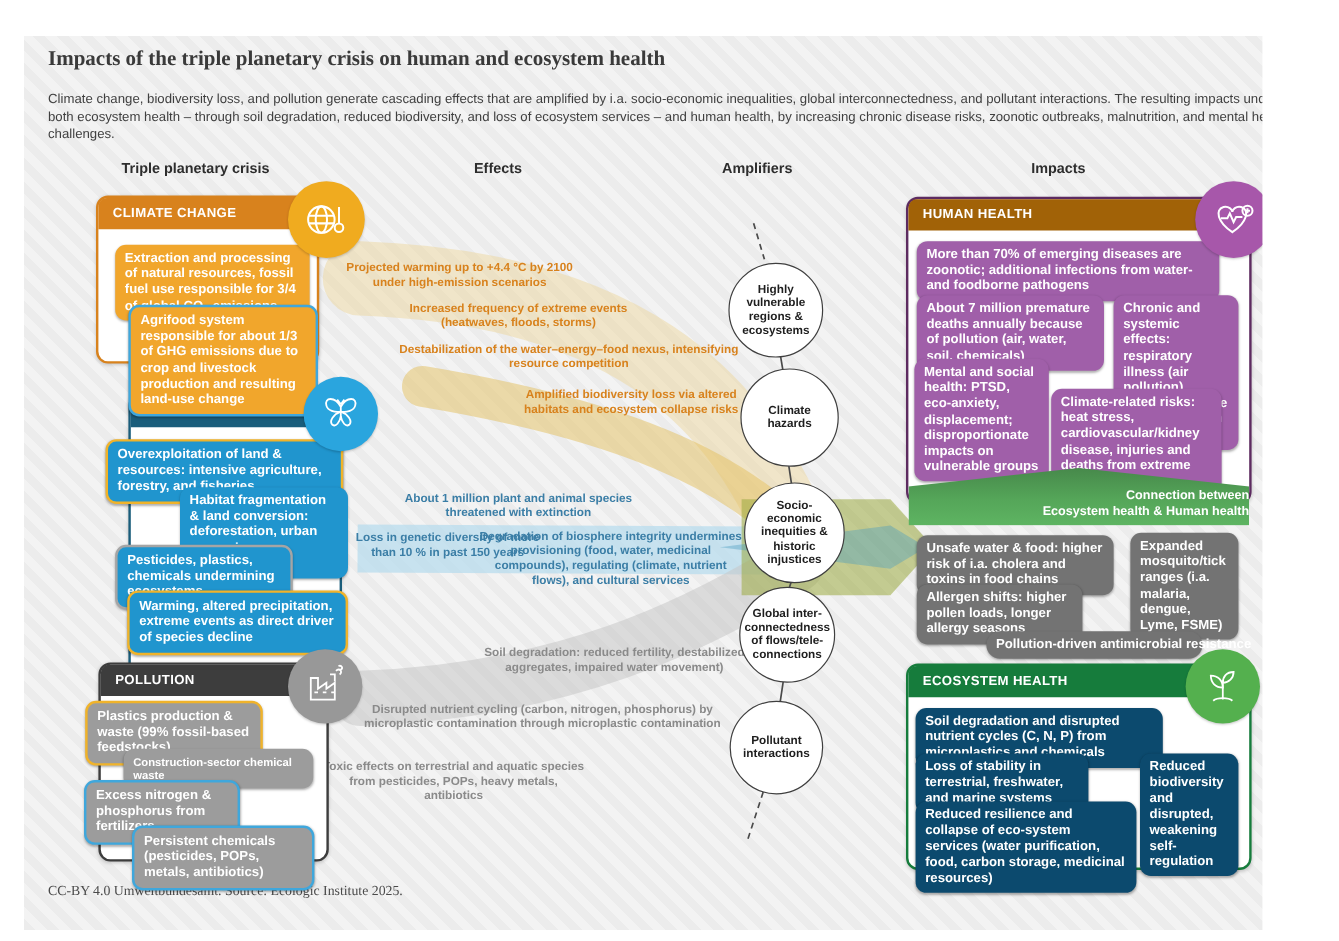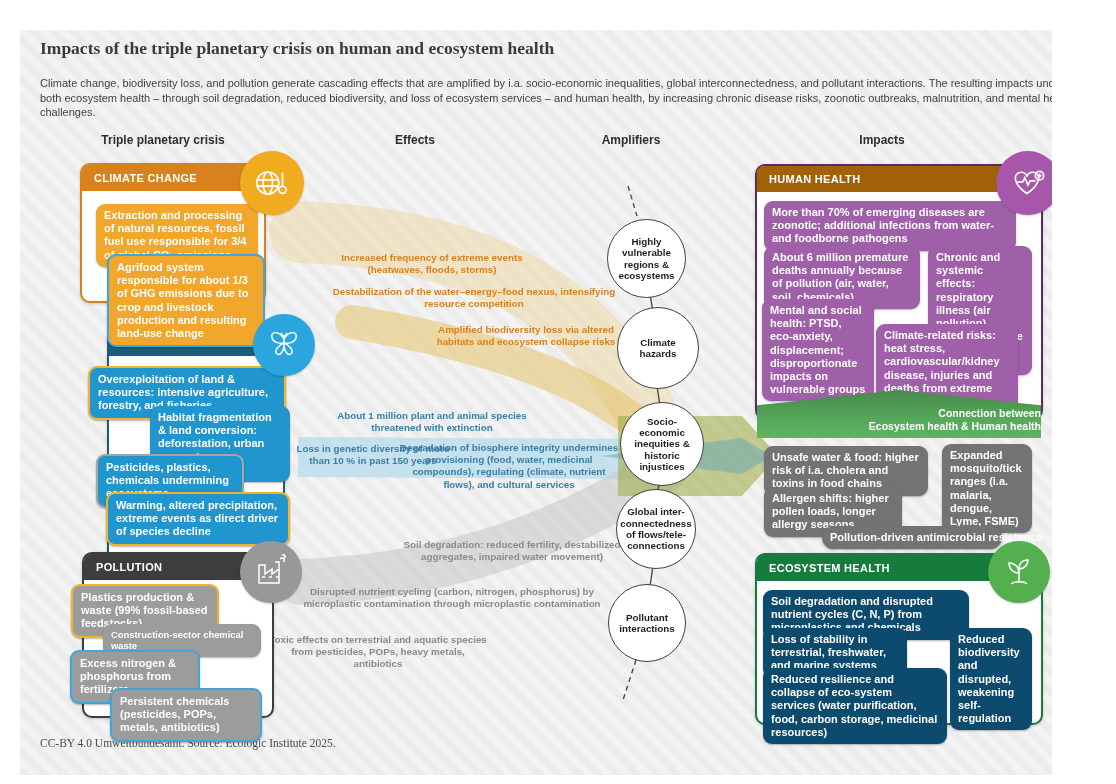--- a/index.html
+++ b/index.html
@@ -99,20 +99,21 @@
       <path d="M24 10 h4 v6"></path>
       <path d="M29 7 c3 -3 6 1 3 3 M31 3 c3 -1 4 2 2 3"></path>
       <path d="M11 25 h3 M18 25 h3 M25 25 h3"></path>
     </svg>
   </div>
   <div class="bx po ob" style="left:71px;top:584px;width:148px">Plastics production &amp; waste (99% fossil-based feedstocks)</div>
   <div class="bx po" style="left:103px;top:624px;width:158px;font-size:9.4px">Construction-sector chemical waste</div>
   <div class="bx po blb" style="left:70px;top:650px;width:130px">Excess nitrogen &amp; phosphorus from fertilizers</div>
   <div class="bx po blb" style="left:110px;top:688px;width:152px">Persistent chemicals (pesticides, POPs, metals, antibiotics)</div>
 
+  <div class="eff cl" style="left:383px;top:218px;width:210px">Projected warming up to +4.4 °C by 2100 under high-emission scenarios</div>
   <div class="eff cl" style="left:432px;top:252px;width:210px">Increased frequency of extreme events (heatwaves, floods, storms)</div>
   <div class="eff cl" style="left:474px;top:286px;width:290px">Destabilization of the water–energy–food nexus, intensifying resource competition</div>
   <div class="eff cl" style="left:526px;top:324px;width:200px">Amplified biodiversity loss via altered habitats and ecosystem collapse risks</div>
   <div class="eff bi" style="left:432px;top:410px;width:230px">About 1 million plant and animal species threatened with extinction</div>
   <div class="eff bi" style="left:373px;top:443px;width:165px">Loss in genetic diversity of more than 10 % in past 150 years</div>
   <div class="eff bi" style="left:509px;top:442px;width:225px">Degradation of biosphere integrity undermines provisioning (food, water, medicinal compounds), regulating (climate, nutrient flows), and cultural services</div>
   <div class="eff po" style="left:512px;top:539px;width:225px">Soil degradation: reduced fertility, destabilized aggregates, impaired water movement)</div>
   <div class="eff po" style="left:452px;top:586px;width:320px">Disrupted nutrient cycling (carbon, nitrogen, phosphorus) by microplastic contamination through microplastic contamination</div>
   <div class="eff po" style="left:378px;top:634px;width:225px">Toxic effects on terrestrial and aquatic species from pesticides, POPs, heavy metals, antibiotics</div>
 
@@ -127,21 +128,21 @@
   </div>
   <div class="icon-circle" style="left:996px;top:151px;width:64px;height:64px;background:#a757aa">
     <svg width="42" height="42" viewBox="0 0 40 40" fill="none" stroke="#fff" stroke-width="1.6">
       <path d="M19 30 C 7 22 5 12 12 10 C 16 9 19 12 19 14 C 19 12 22 9 26 10 C 33 12 31 22 19 30 Z"></path>
       <polyline points="10,19 15,19 17,15 20,22 22,18 27,18"></polyline>
       <circle cx="31" cy="13" r="4"></circle>
       <path d="M31 11 v4 M29 13 h4"></path>
     </svg>
   </div>
   <div class="bx hh" style="left:764px;top:201px;width:252px">More than 70% of emerging diseases are zoonotic; additional infections from water- and foodborne pathogens</div>
-  <div class="bx hh" style="left:764px;top:246px;width:156px">About 6 million premature deaths annually because of pollution (air, water, soil, chemicals)</div>
+  <div class="bx hh" style="left:764px;top:246px;width:156px">About 7 million premature deaths annually because of pollution (air, water, soil, chemicals)</div>
   <div class="bx hh" style="left:928px;top:246px;width:104px">Chronic and systemic effects: respiratory illness (air pollution), skin/eye disease (UV), plastics in tissues</div>
   <div class="bx hh" style="left:762px;top:299px;width:112px">Mental and social health: PTSD, eco-anxiety, displacement; disproportionate impacts on vulnerable groups</div>
   <div class="bx hh" style="left:876px;top:324px;width:142px">Climate-related risks: heat stress, cardiovascular/kidney disease, injuries and deaths from extreme events</div>
 
   <div class="conn-banner">
     <span>Connection between</span>
     <span>Ecosystem health &amp; Human health</span>
   </div>
   <div class="bx cn" style="left:764px;top:446px;width:164px">Unsafe water &amp; food: higher risk of i.a. cholera and toxins in food chains</div>
   <div class="bx cn" style="left:942px;top:444px;width:90px">Expanded mosquito/tick ranges (i.a. malaria, dengue, Lyme, FSME)</div>

